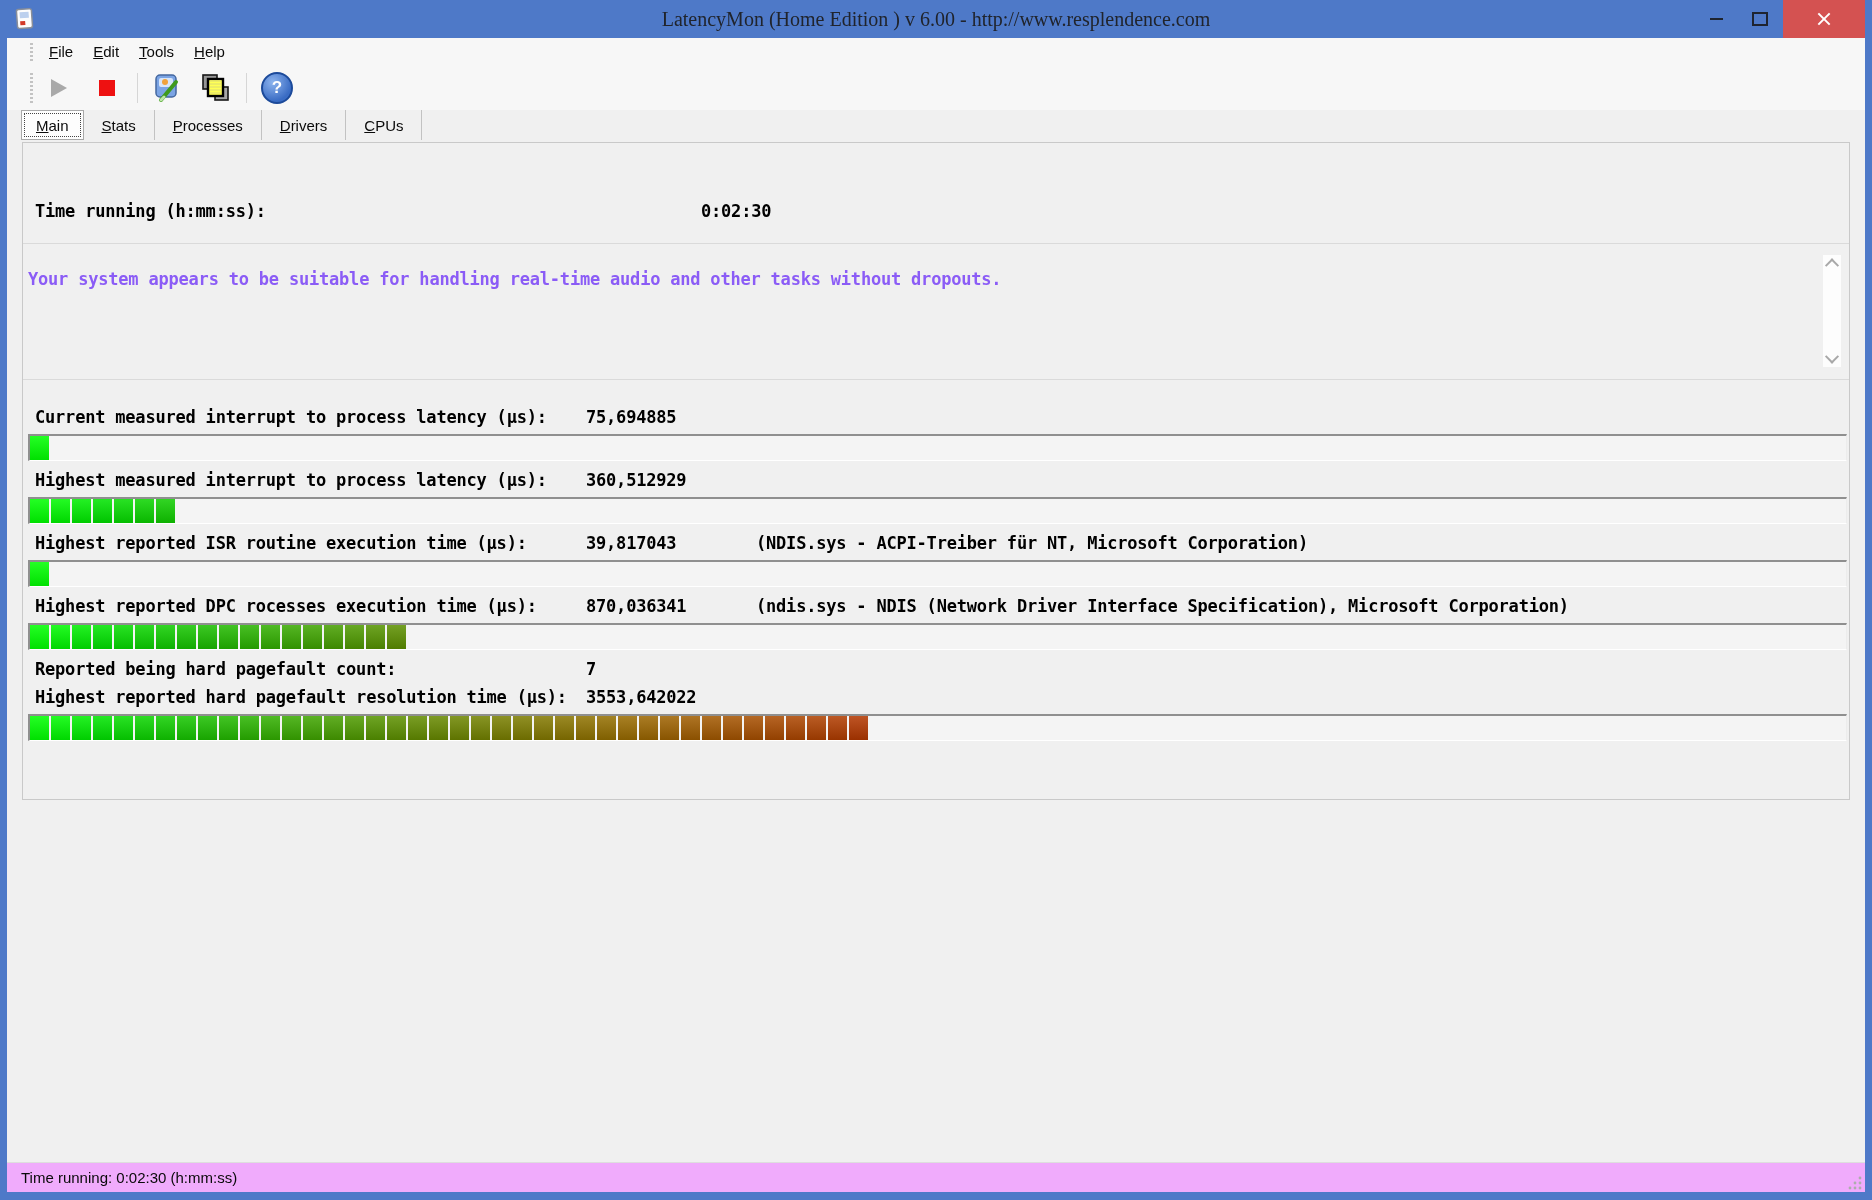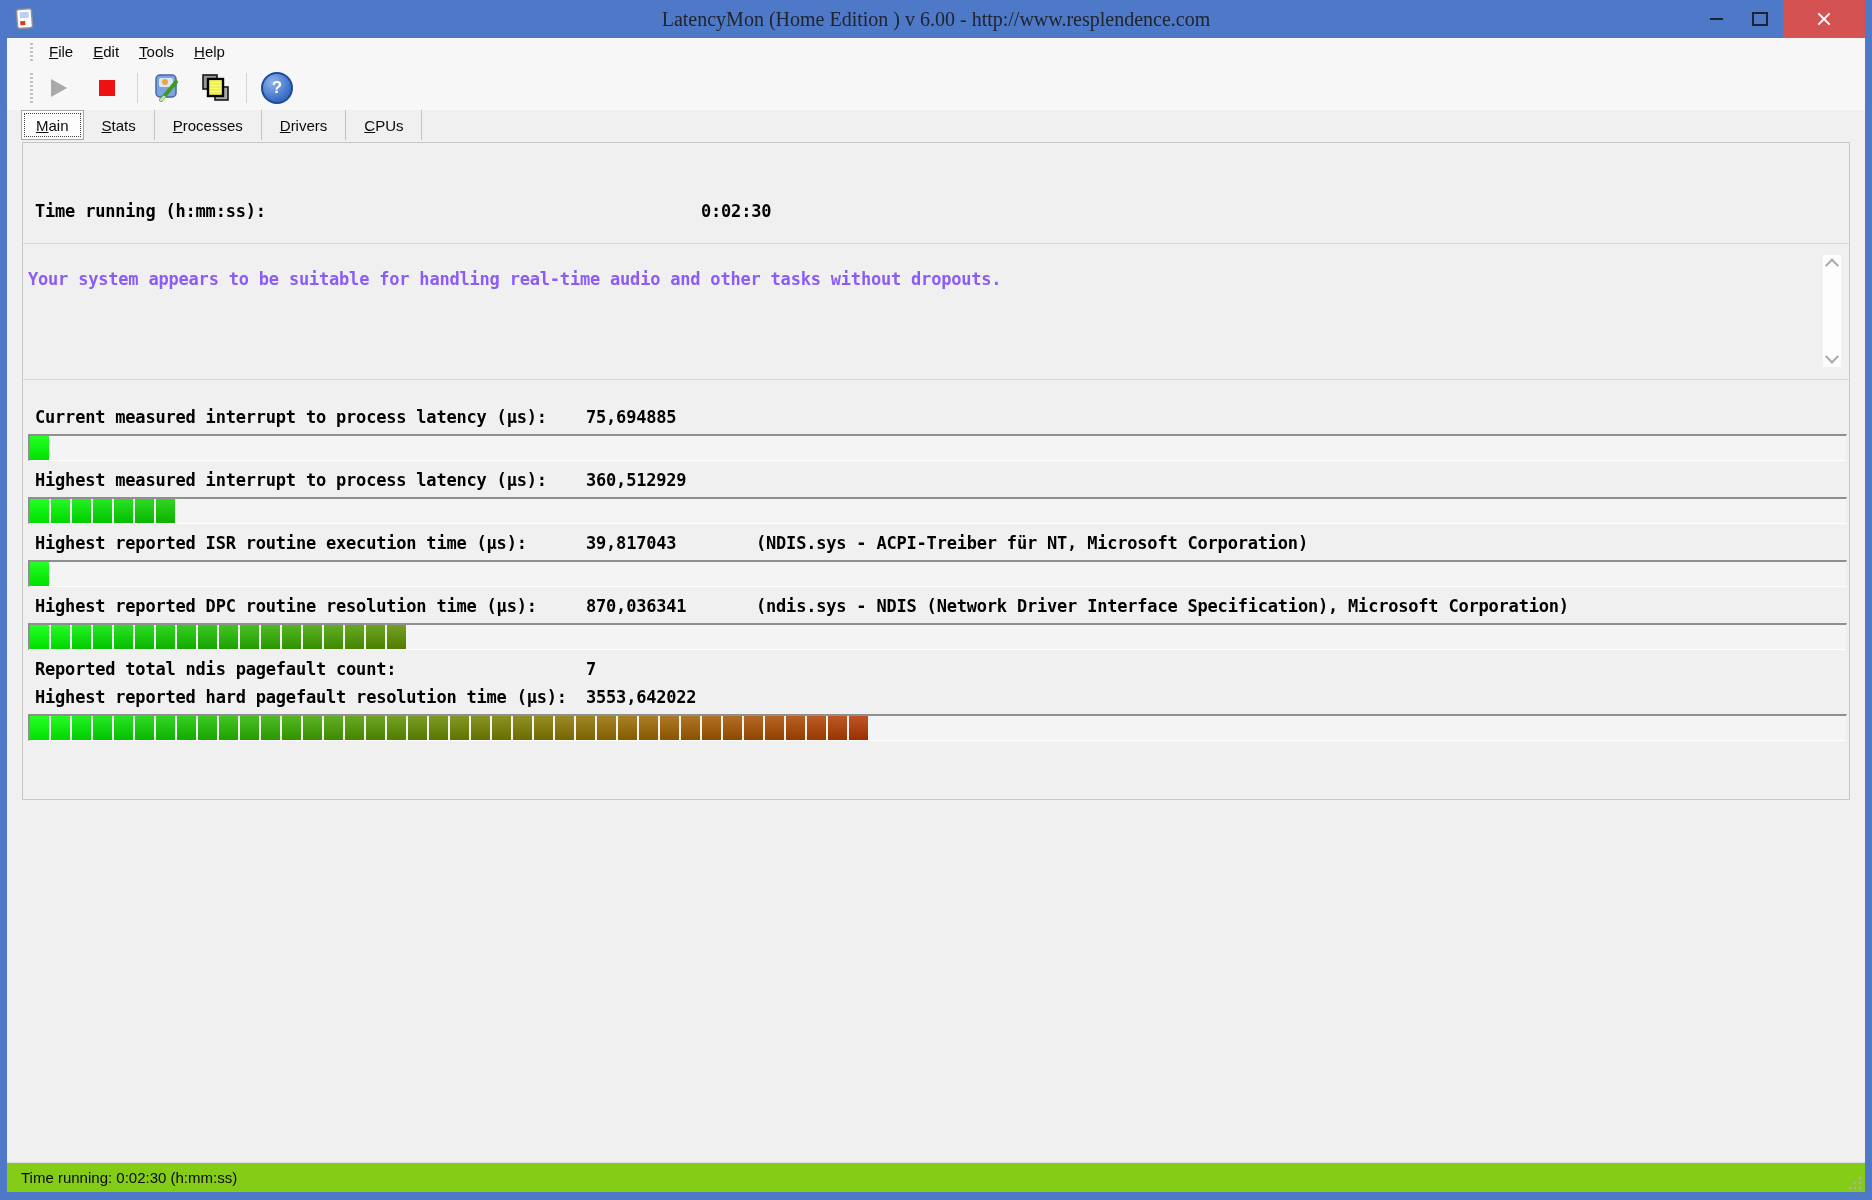--- a/index.html
+++ b/index.html
@@ -71,21 +71,21 @@
   .meas-label{position:absolute;left:12px}
   .meas-value{position:absolute;left:563px}
   .meas-extra{position:absolute;left:733px}
   .meas-row.nobar .meas-line{margin-bottom:7px}
   .bar-track{margin:0 0 9px 5px;width:1816px;height:24px;display:flex;gap:2px;
     background:#f4f4f4;box-sizing:content-box;
     border-top:2px solid #8f8f8f;border-left:2px solid #8f8f8f;
     border-bottom:1px solid #fff;border-right:1px solid #ececec}
   .seg{flex:0 0 auto;width:19px;height:24px}
   
-  .statusbar{position:absolute;left:0;right:0;bottom:0;height:29px;background:#84cc16;
+  .statusbar{position:absolute;left:0;right:0;bottom:0;height:29px;background:#f0abfc;
     border-top:1px solid #dedede;display:flex;align-items:center;padding-left:14px;
     font-size:15px;color:#0a0a0a}
   .grip{position:absolute;right:2px;bottom:2px;width:15px;height:15px}
 </style>
 </head>
 <body style="background: rgb(78, 121, 200);">
 
 <div class="titlebar">
   <span class="app-icon">
     <svg width="24" height="24" viewBox="0 0 24 24">
@@ -210,21 +210,21 @@
             <span class="mono meas-label">Highest reported ISR routine execution time (µs):</span>
             <span class="mono meas-value">39,817043</span>
             <span class="mono meas-extra">(NDIS.sys - ACPI-Treiber für NT, Microsoft Corporation)</span>
           </div>
           <div class="bar-track">
             <span class="seg" style="background: linear-gradient(rgb(36, 255, 36), rgb(0, 224, 0));"></span>
           </div>
         </div>
         <div class="meas-row">
           <div class="meas-line">
-            <span class="mono meas-label">Highest reported DPC routine resolution time (µs):</span>
+            <span class="mono meas-label">Highest reported DPC rocesses execution time (µs):</span>
             <span class="mono meas-value">870,036341</span>
             <span class="mono meas-extra">(ndis.sys - NDIS (Network Driver Interface Specification), Microsoft Corporation)</span>
           </div>
           <div class="bar-track">
             <span class="seg" style="background: linear-gradient(rgb(36, 255, 36), rgb(0, 224, 0));"></span>
             <span class="seg" style="background: linear-gradient(rgb(36, 251, 36), rgb(0, 215, 0));"></span>
             <span class="seg" style="background: linear-gradient(rgb(36, 241, 36), rgb(0, 205, 0));"></span>
             <span class="seg" style="background: linear-gradient(rgb(36, 232, 36), rgb(0, 196, 0));"></span>
             <span class="seg" style="background: linear-gradient(rgb(41, 226, 36), rgb(5, 190, 0));"></span>
             <span class="seg" style="background: linear-gradient(rgb(46, 219, 36), rgb(10, 183, 0));"></span>
@@ -237,21 +237,21 @@
             <span class="seg" style="background: linear-gradient(rgb(85, 182, 36), rgb(49, 146, 0));"></span>
             <span class="seg" style="background: linear-gradient(rgb(91, 178, 36), rgb(55, 142, 0));"></span>
             <span class="seg" style="background: linear-gradient(rgb(97, 173, 36), rgb(61, 137, 0));"></span>
             <span class="seg" style="background: linear-gradient(rgb(104, 169, 36), rgb(68, 133, 0));"></span>
             <span class="seg" style="background: linear-gradient(rgb(110, 164, 36), rgb(74, 128, 0));"></span>
             <span class="seg" style="background: linear-gradient(rgb(116, 160, 36), rgb(80, 124, 0));"></span>
           </div>
         </div>
         <div class="meas-row nobar">
           <div class="meas-line">
-            <span class="mono meas-label">Reported total ndis pagefault count:</span>
+            <span class="mono meas-label">Reported being hard pagefault count:</span>
             <span class="mono meas-value">7</span>
           </div>
         </div>
         <div class="meas-row">
           <div class="meas-line">
             <span class="mono meas-label">Highest reported hard pagefault resolution time (µs):</span>
             <span class="mono meas-value">3553,642022</span>
           </div>
           <div class="bar-track">
             <span class="seg" style="background: linear-gradient(rgb(36, 255, 36), rgb(0, 224, 0));"></span>

